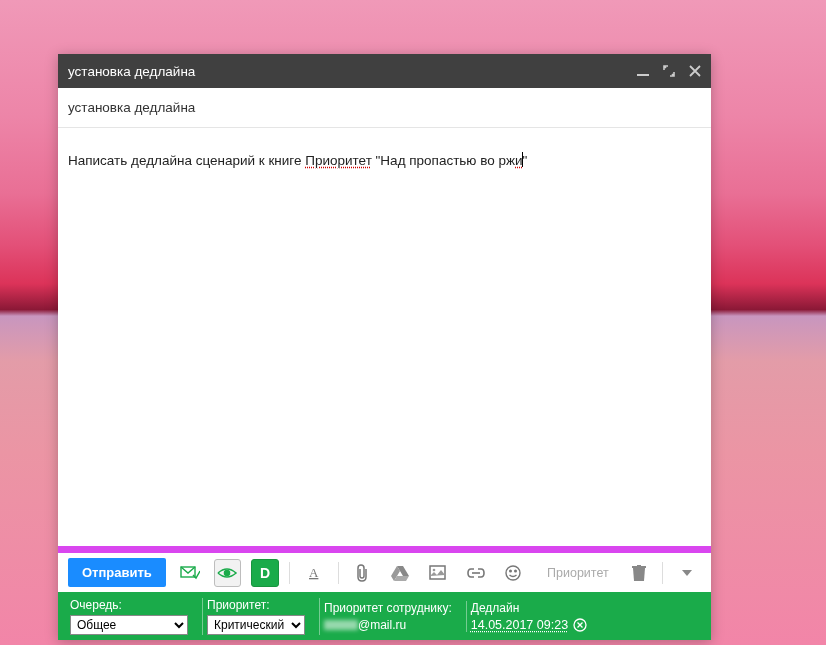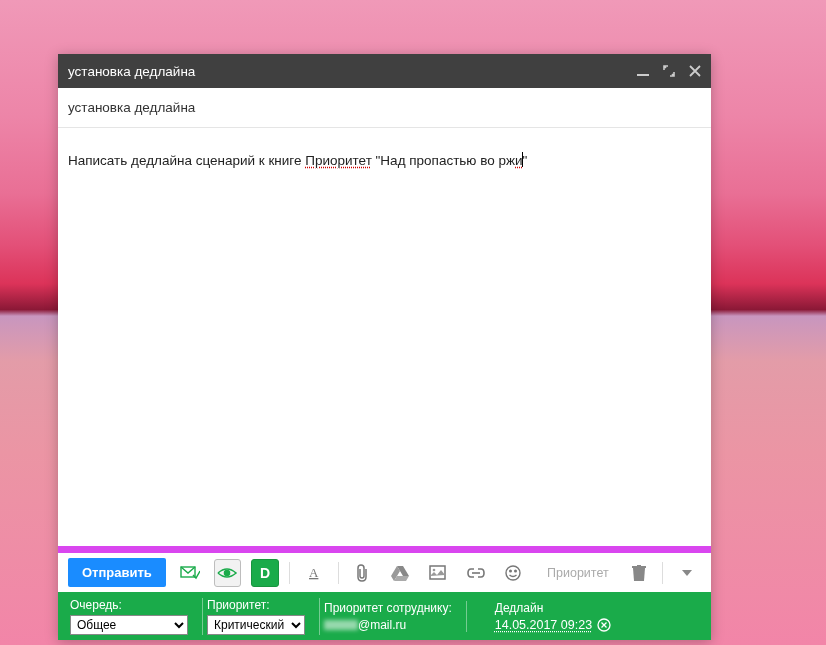--- a/index.html
+++ b/index.html
@@ -131,21 +131,21 @@
       gap: 4px;
       font-size: 12.5px;
     }
     .field-group {
       display: flex;
       flex-direction: column;
       gap: 3px;
       padding-right: 14px;
       border-right: 1px solid rgba(255,255,255,0.4);
     }
-    .field-group:last-child { border-right: none; margin-left: 24px; }
+    .field-group:last-child { border-right: none; }
     .field-label { font-size: 12px; }
     .field-select {
       font-size: 12px;
       padding: 1px 2px;
       background: #ffffff;
       color: #000;
       border: 1px solid #888;
     }
     .transfer-val { font-size: 12px; }
     .blur-box {

